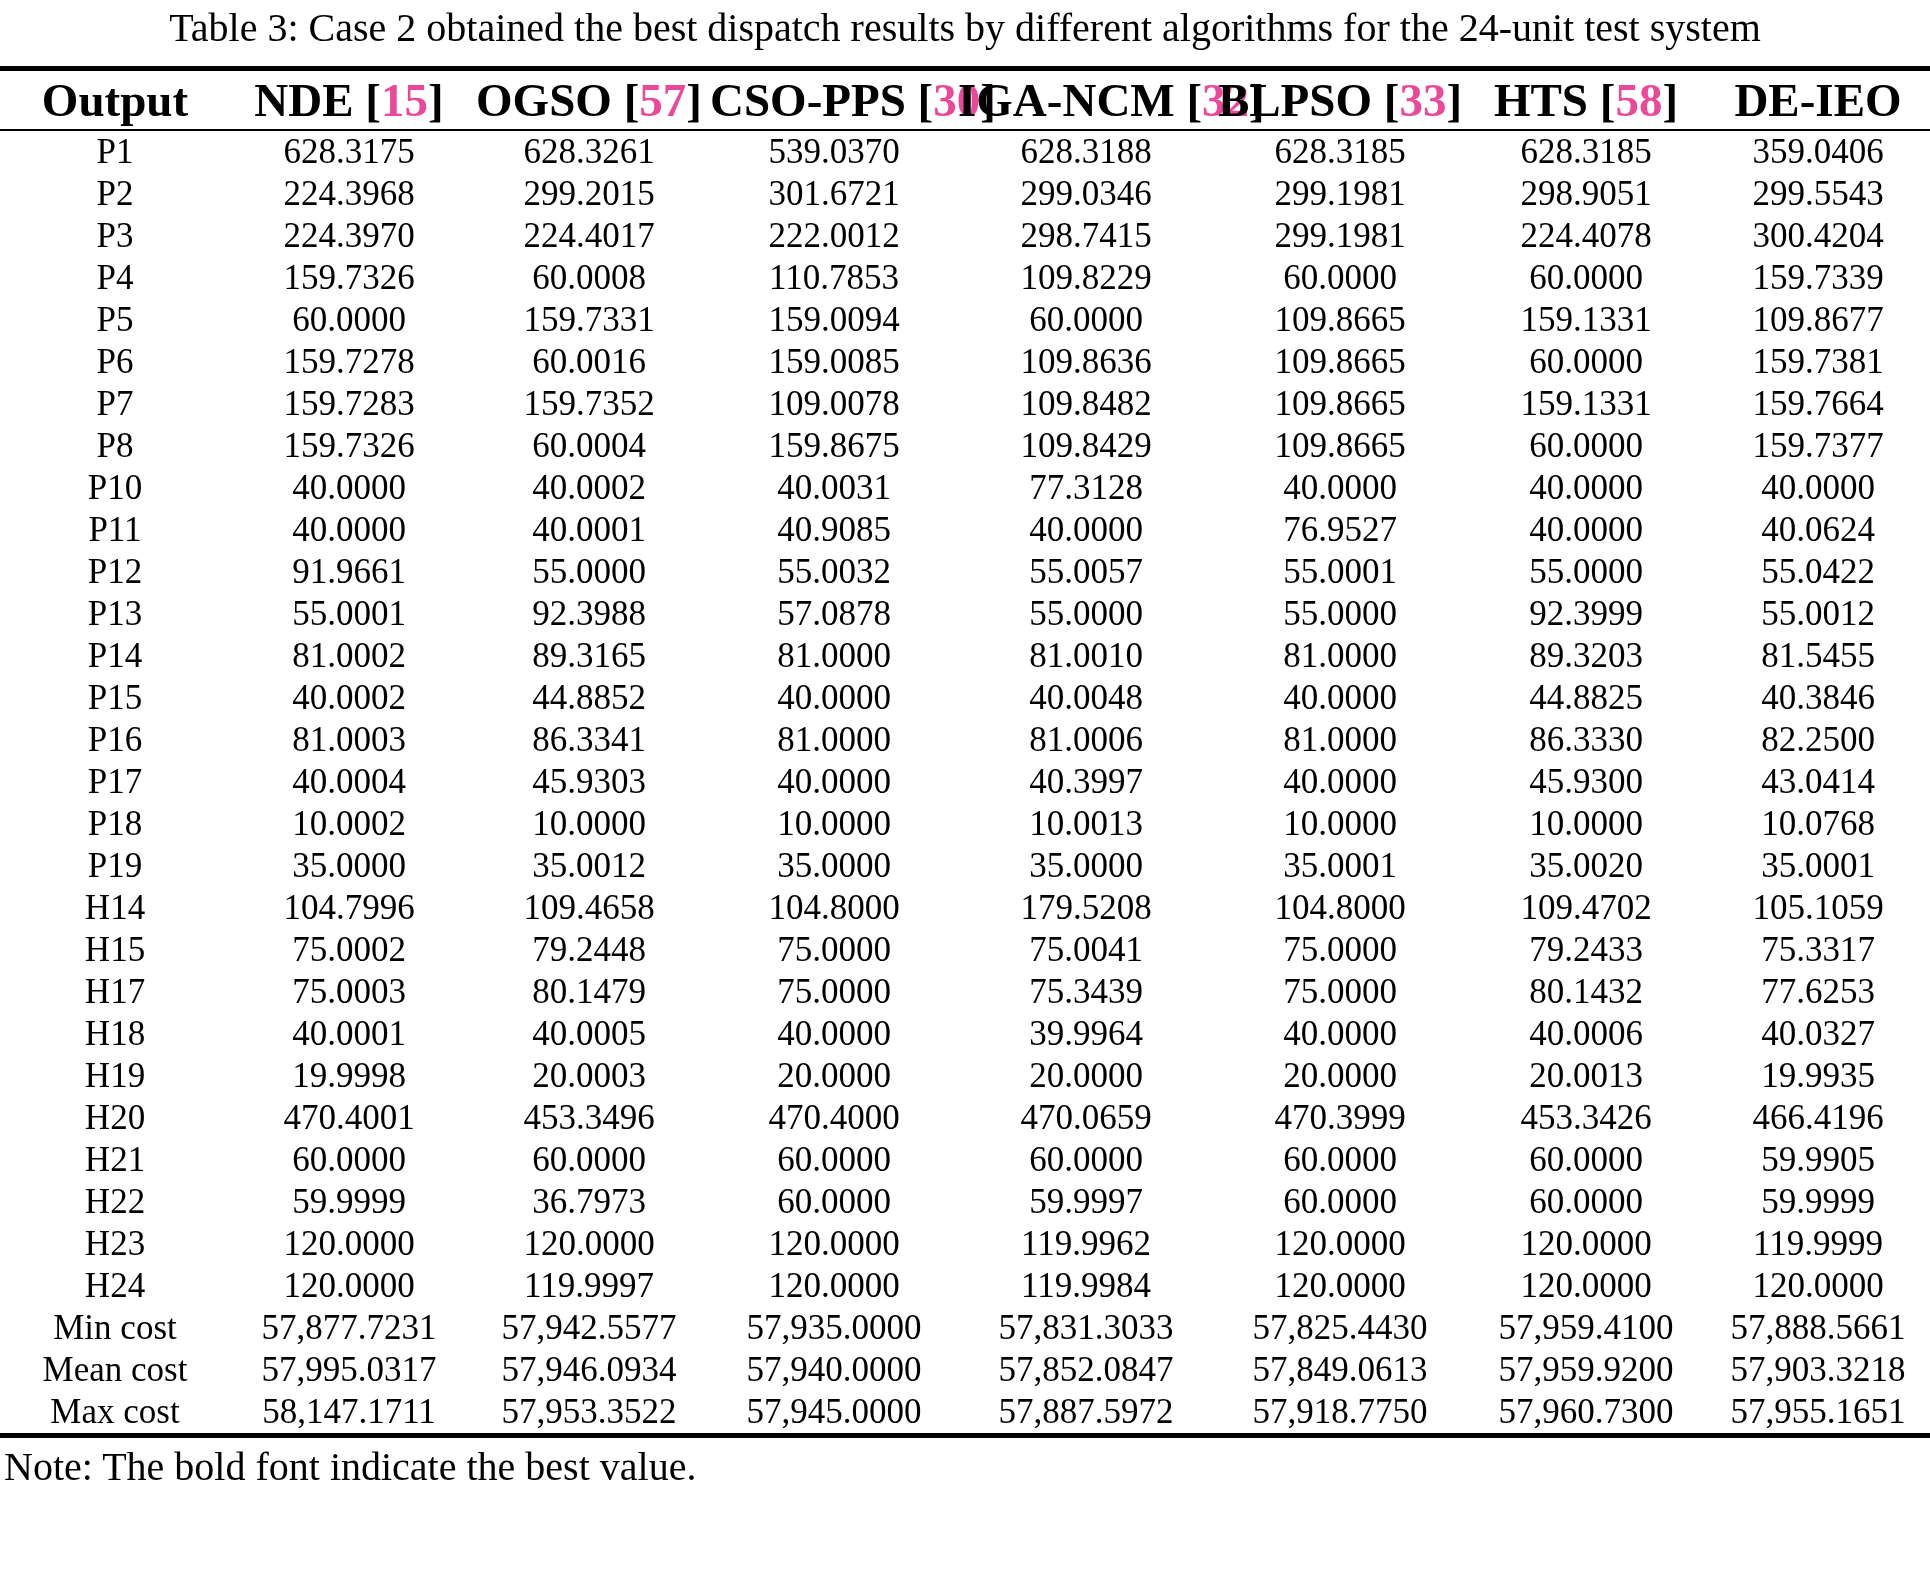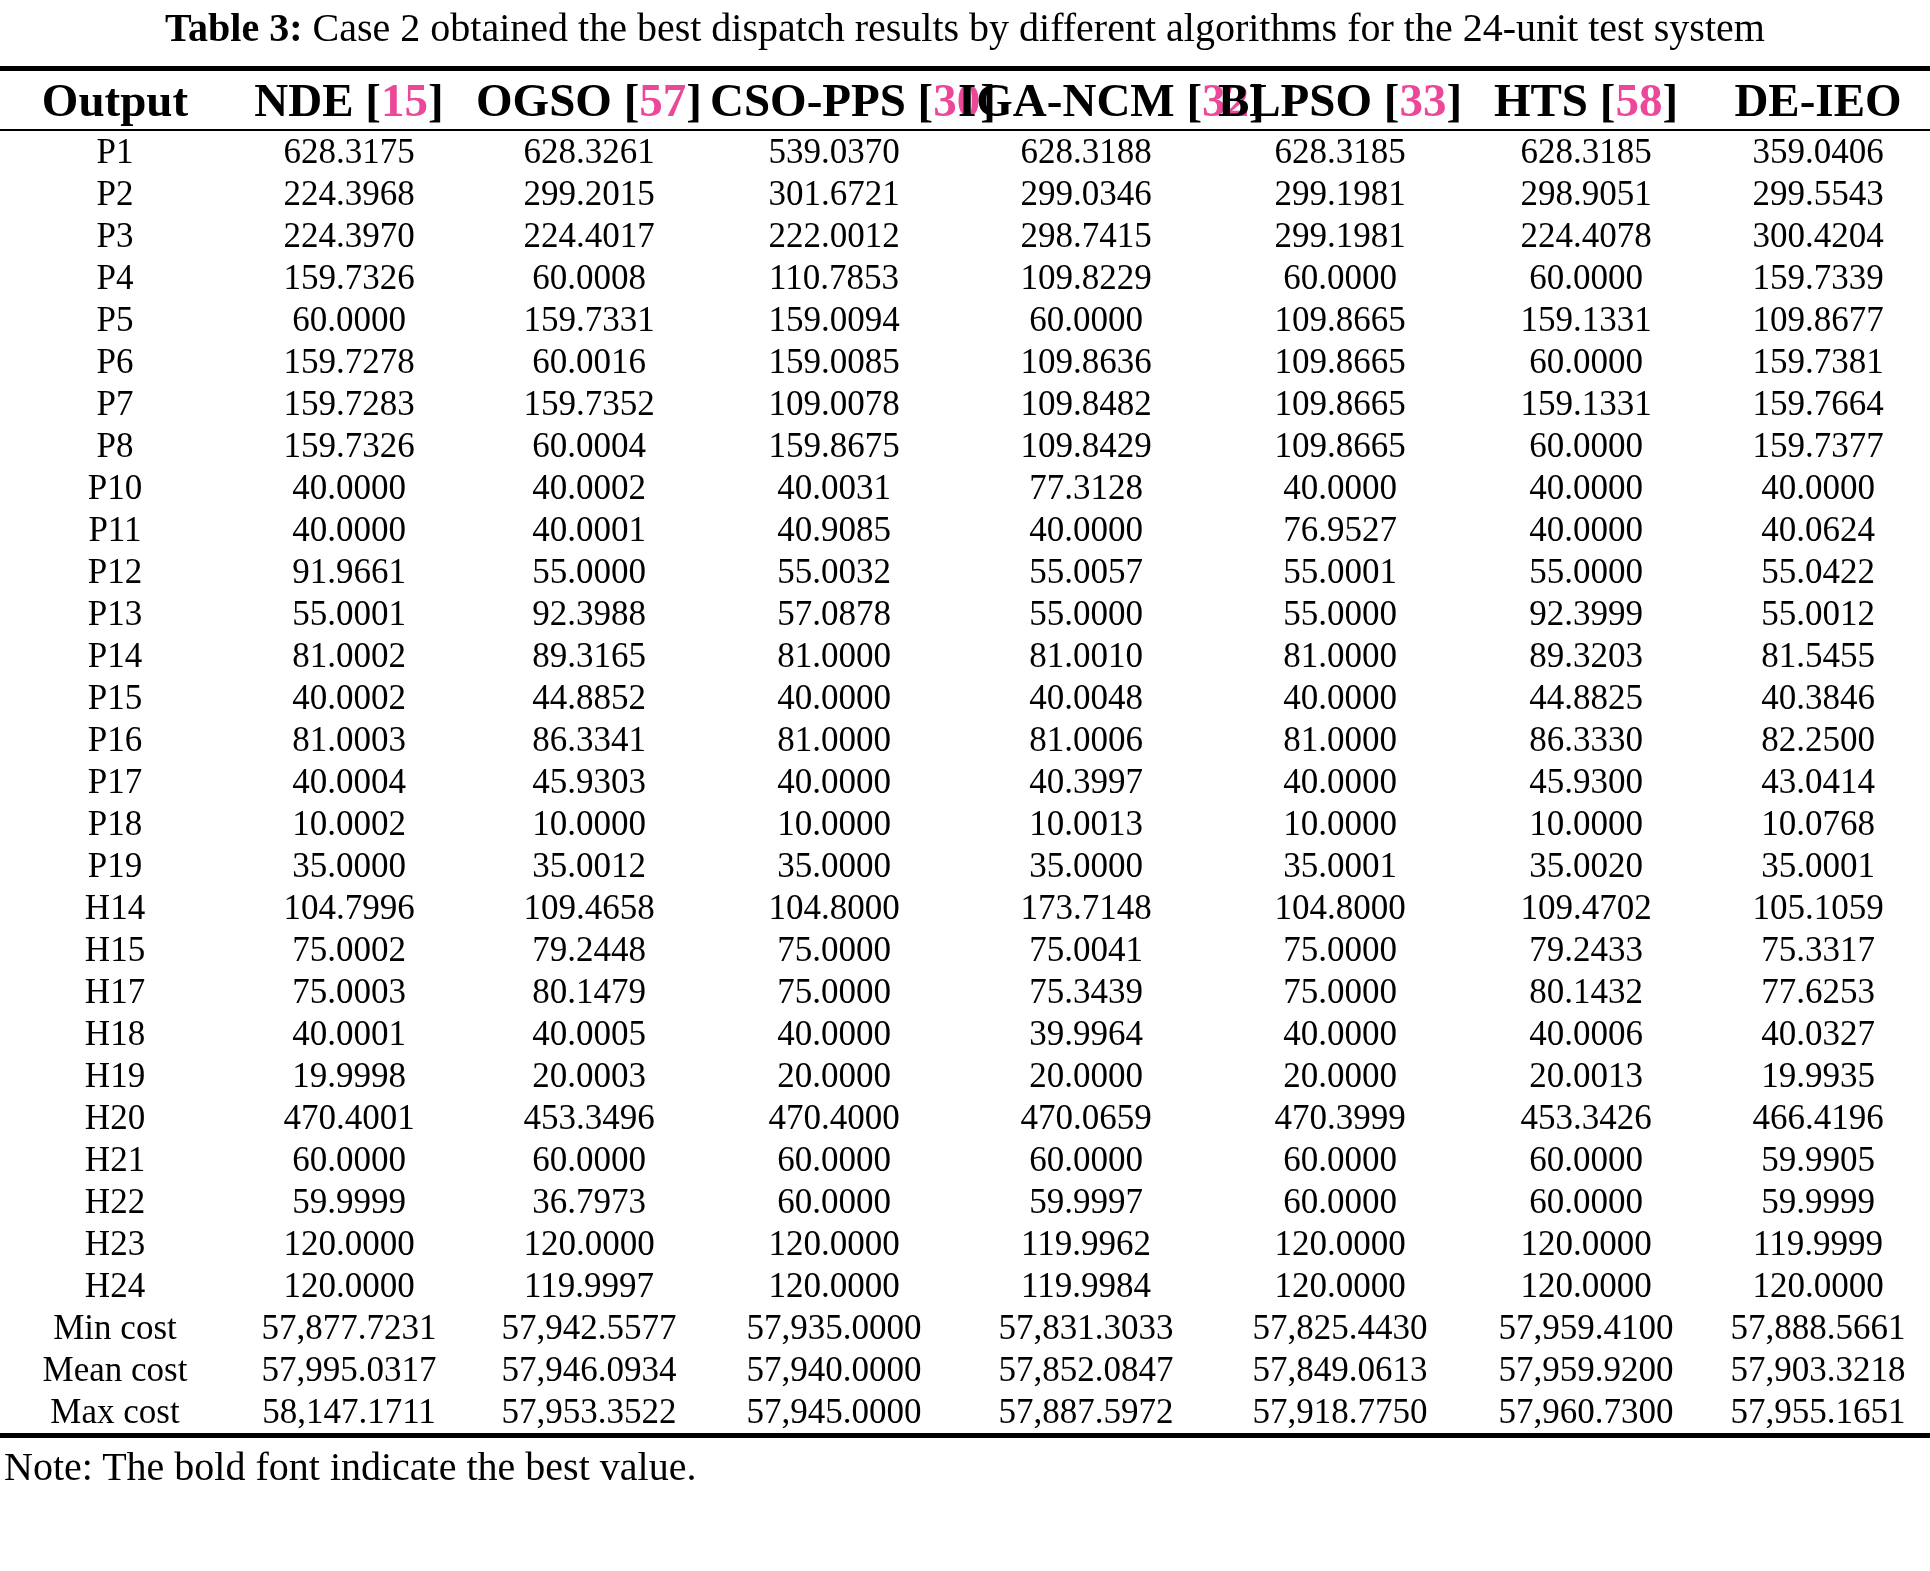--- a/index.html
+++ b/index.html
@@ -14,21 +14,21 @@
     overflow: hidden;
     position: relative;
   }
   .caption {
     text-align: center;
     font-size: 40px;
     line-height: 48px;
     margin-bottom: 14px;
     white-space: nowrap;
   }
-  .caption .cap-label { font-weight: bold; margin-top: 16px; }
+  .caption .cap-label { font-weight: normal; margin-top: 16px; }
   table.results {
     width: 1930px;
     border-collapse: collapse;
     table-layout: fixed;
     border-top: 5px solid #000;
     border-bottom: 5px solid #000;
   }
   table.results thead th {
     font-weight: bold;
     font-size: 47px;
@@ -268,21 +268,21 @@
           <td>35.0000</td>
           <td>35.0001</td>
           <td>35.0020</td>
           <td>35.0001</td>
         </tr>
         <tr>
           <th>H14</th>
           <td>104.7996</td>
           <td>109.4658</td>
           <td>104.8000</td>
-          <td>173.7148</td>
+          <td>179.5208</td>
           <td>104.8000</td>
           <td>109.4702</td>
           <td>105.1059</td>
         </tr>
         <tr>
           <th>H15</th>
           <td>75.0002</td>
           <td>79.2448</td>
           <td>75.0000</td>
           <td>75.0041</td>

